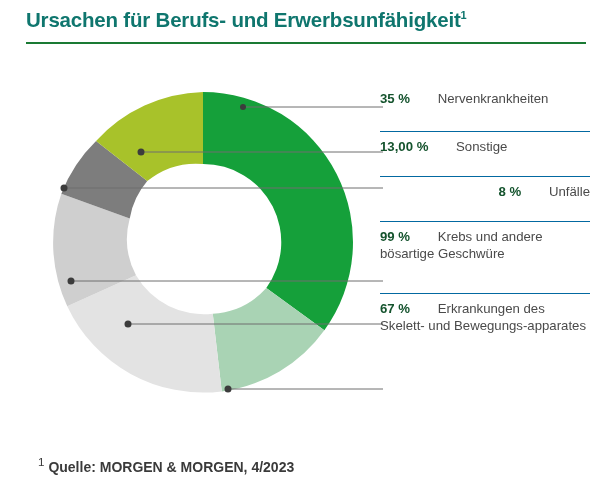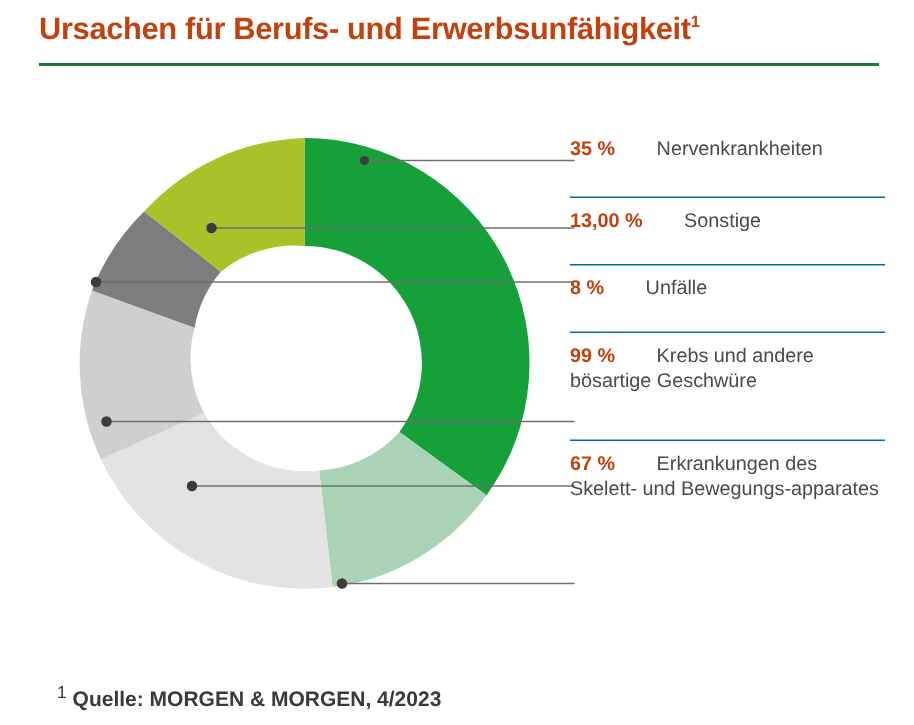--- a/index.html
+++ b/index.html
@@ -18,21 +18,21 @@
     position: relative;
     width: 609px;
     height: 483px;
   }
   .title {
     position: absolute;
     left: 26px;
     top: 8px;
     font-size: 20.5px;
     font-weight: bold;
-    color: #c2410c;
+    color: #0f766e;
     letter-spacing: -0.2px;
     white-space: nowrap;
   }
   .title sup {
     font-size: 11px;
     vertical-align: super;
   }
   .title-rule {
     position: absolute;
     left: 26px;
@@ -64,21 +64,21 @@
     font-size: 13.2px;
     color: #3a3a3a;
     line-height: 1.30;
   }
   .legend-row:first-child {
     border-top: none;
     padding-top: 2px;
   }
   .legend-row .pct {
     font-weight: bold;
-    color: #c2410c;
+    color: #14532d;
   }
   .legend-row .lbl {
     color: #4a4a4a;
     padding-left: 24px;
   }
   .source {
     position: absolute;
     left: 38px;
     top: 455px;
     font-size: 14px;
@@ -151,21 +151,21 @@
 
   <div class="legend">
     <div class="legend-row" style="height:34px;">
       <span class="pct">35 %</span>
       <span class="lbl">Nervenkrankheiten</span>
     </div>
     <div class="legend-row" style="height:31px;">
       <span class="pct">13,00 %</span>
       <span class="lbl">Sonstige</span>
     </div>
-    <div class="legend-row" style="height:31px;">
+    <div class="legend-row" style="height:31px;text-align:right;">
       <span class="pct">8 %</span>
       <span class="lbl">Unfälle</span>
     </div>
     <div class="legend-row" style="height:58px;">
       <span class="pct">99 %</span>
       <span class="lbl">Krebs und andere bösartige Geschwüre</span>
     </div>
     <div class="legend-row" style="height:62px;">
       <span class="pct">67 %</span>
       <span class="lbl">Erkrankungen des Skelett- und Bewegungs-apparates</span>

